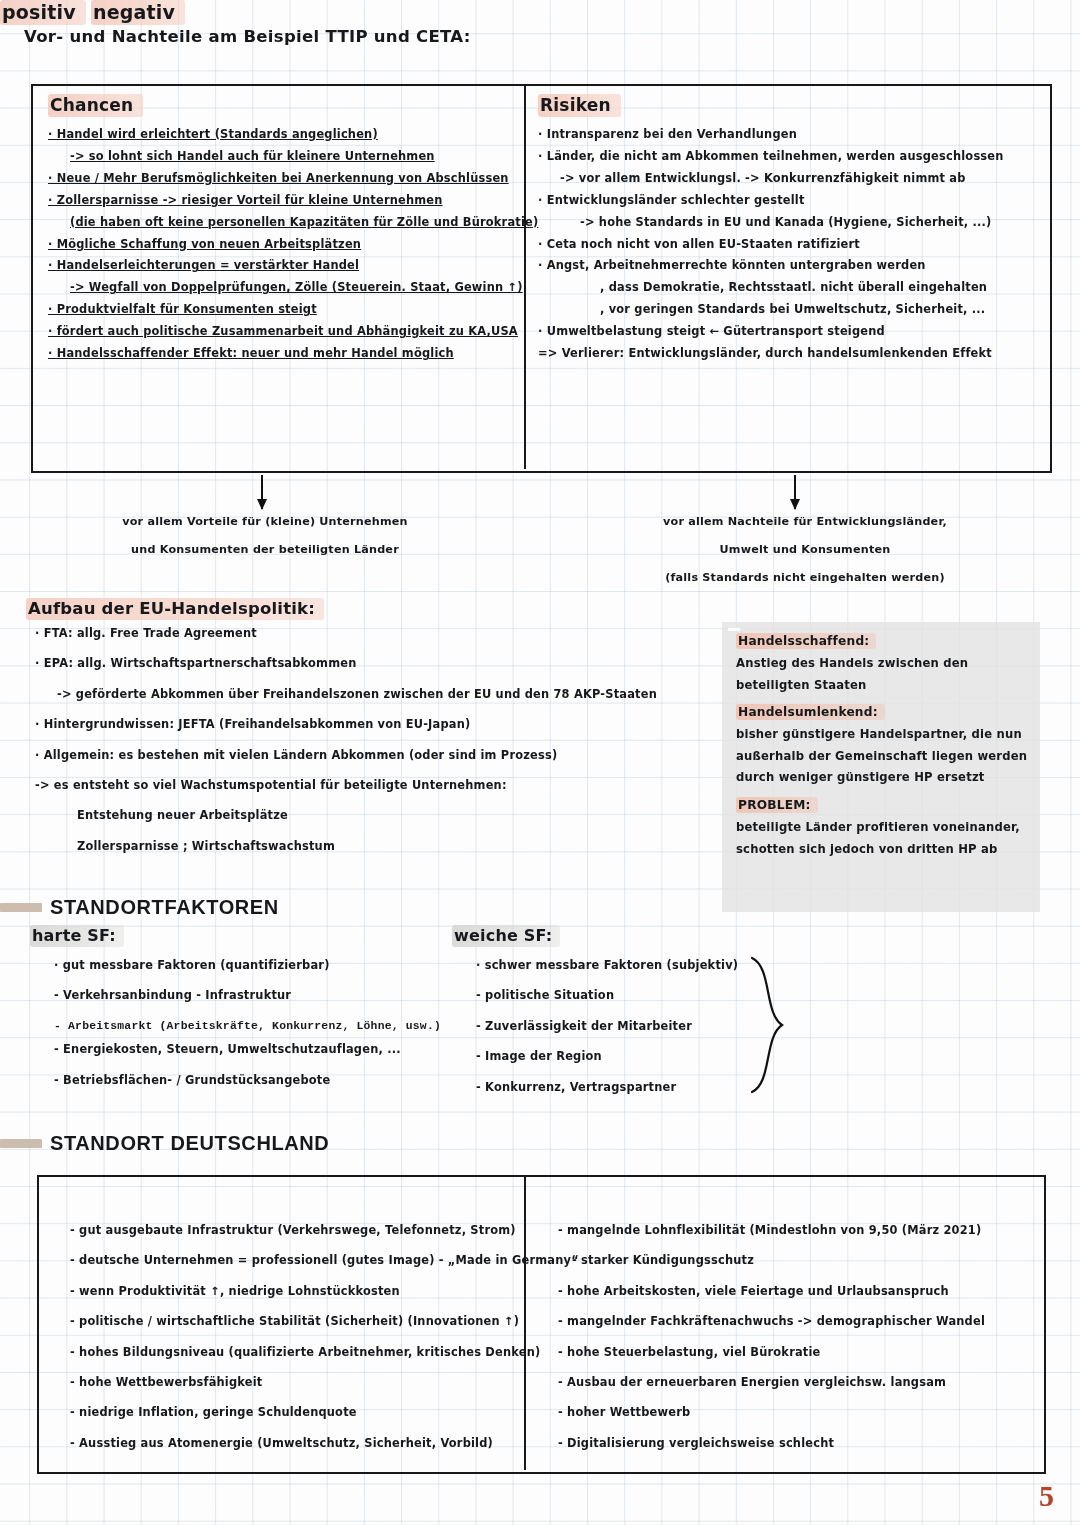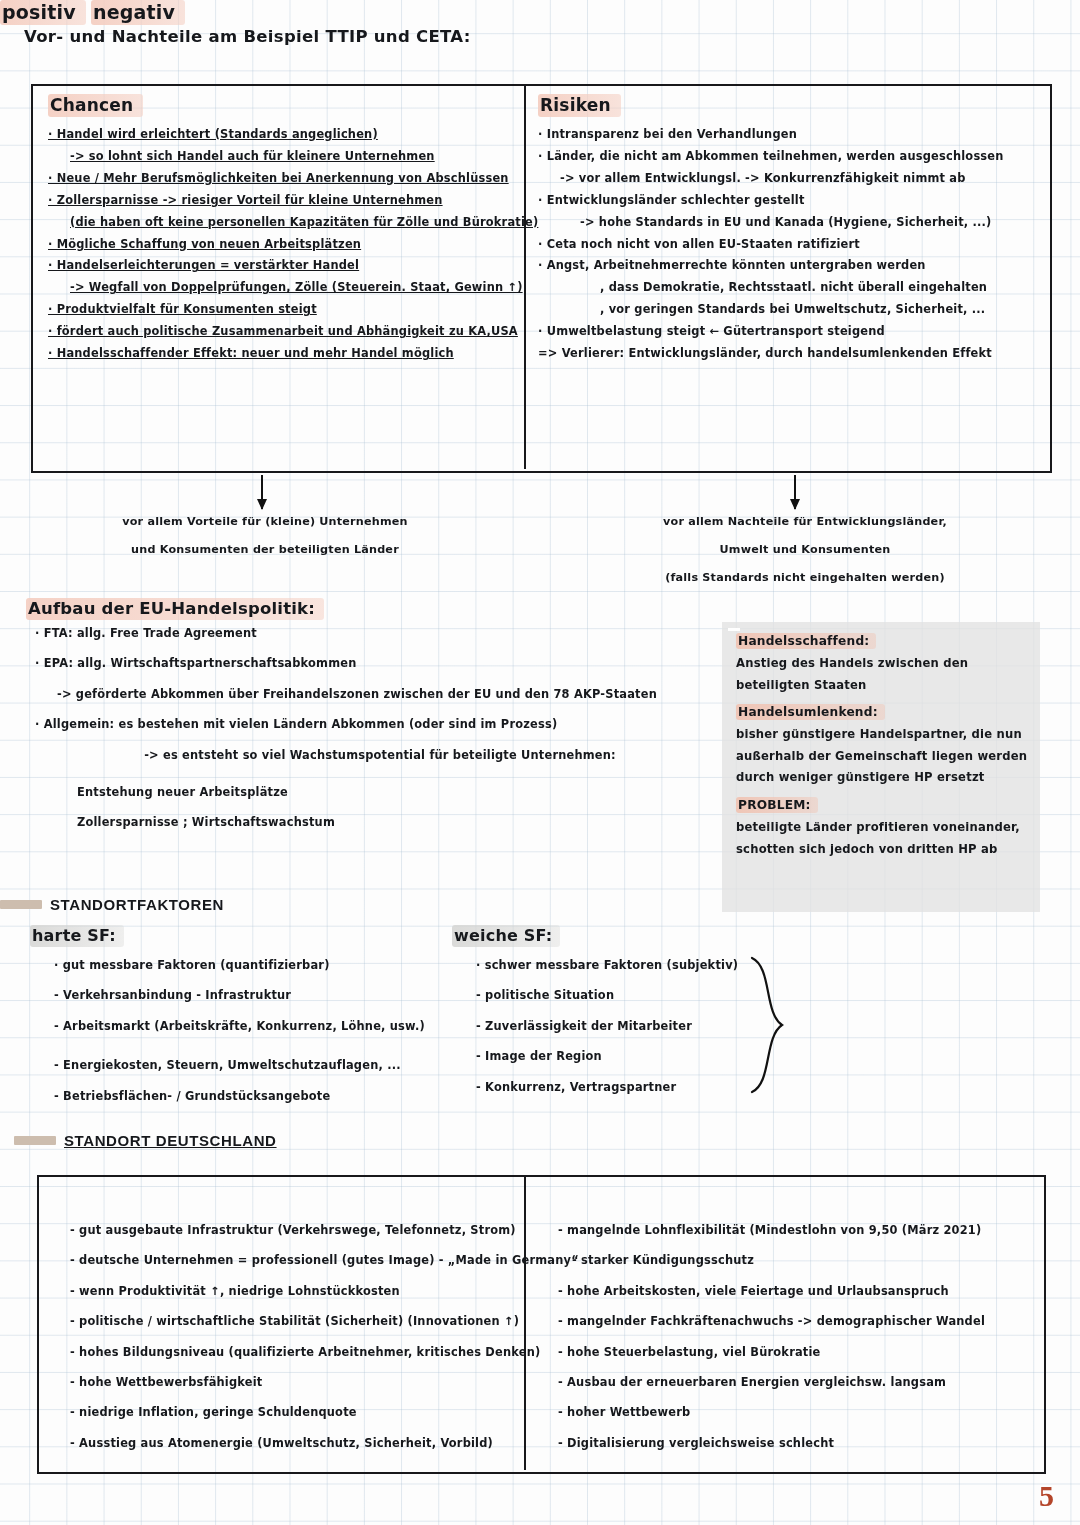--- a/index.html
+++ b/index.html
@@ -46,21 +46,21 @@
     border-left:5.5px solid transparent;border-right:5.5px solid transparent;
     border-top:11px solid #111;
   }
 
   
   .concl{position:absolute;font-size:11.2px;font-weight:600;line-height:26px;text-align:center;}
 
   
   .sect{position:absolute;display:flex;align-items:center;gap:8px;}
   .sect .bar{width:42px;height:9px;background:#cdbdae;border-radius:1px;}
-  .sect .txt{font-size:15px;font-weight:600;letter-spacing:.6px;
+  .sect .txt{font-size:20px;font-weight:600;letter-spacing:.6px;
     font-family:"Liberation Sans", sans-serif;}
 
   
   .subhead{position:absolute;font-size:16px;font-weight:700;
     padding:1px 8px 2px 2px;border-radius:3px;
     background:linear-gradient(to right, rgba(212,212,210,.85), rgba(212,212,210,.35));}
 
   .plainhead{position:absolute;font-size:16.5px;font-weight:700;
     padding:1px 9px 2px 2px;border-radius:3px;
     background:linear-gradient(to right, rgba(244,205,192,.9), rgba(244,205,192,.5));}
@@ -143,22 +143,23 @@
       <div style="line-height: 28px;">Umwelt und Konsumenten</div>
       <div style="line-height: 28px;">(falls Standards nicht eingehalten werden)</div>
     </div>
 
   
   <div class="plainhead hw" style="left:26px;top:598px;">Aufbau der EU-Handelspolitik:</div>
   <div class="lines" id="aufbau-list" style="left:35px;top:628px;width:690px;">
       <div class="line hw" style="margin-bottom: 19px;">· FTA: allg. Free Trade Agreement</div>
       <div class="line hw" style="margin-bottom: 19px;">· EPA: allg. Wirtschaftspartnerschaftsabkommen</div>
       <div class="line hw ind1" style="margin-bottom: 19px;">-&gt; geförderte Abkommen über Freihandelszonen zwischen der EU und den 78 AKP-Staaten</div>
+      <div class="line hw" style="margin-bottom: 19px;">· Hintergrundwissen: JEFTA (Freihandelsabkommen von EU-Japan)</div>
       <div class="line hw" style="margin-bottom: 19px;">· Allgemein: es bestehen mit vielen Ländern Abkommen (oder sind im Prozess)</div>
-      <div class="line hw" style="margin-bottom: 26px; text-align: center;">-&gt; es entsteht so viel Wachstumspotential für beteiligte Unternehmen:</div>
+      <div class="line hw" style="margin-bottom: 19px;">-&gt; es entsteht so viel Wachstumspotential für beteiligte Unternehmen:</div>
       <div class="line hw ind2" style="margin-bottom: 19px;">Entstehung neuer Arbeitsplätze</div>
       <div class="line hw ind2" style="margin-bottom: 19px;">Zollersparnisse ; Wirtschaftswachstum</div>
     </div>
 
   
   <div class="card" style="left:722px;top:622px;width:318px;height:290px;"></div>
   <div id="card-content" style="position:absolute;left:736px;top:630px;width:300px;">
       <div style="margin: 0px 0px 9px;"><span class="cardhl hw">Handelsschaffend:</span></div>
       <div class="cardline hw" style="margin-bottom: 10px;">Anstieg des Handels zwischen den</div>
       <div class="cardline hw" style="margin-bottom: 10px;">beteiligten Staaten</div>
@@ -174,41 +175,41 @@
   
   <div class="sect" style="left:0px;top:896px;">
     <span class="bar"></span>
     <span class="txt">STANDORTFAKTOREN</span>
   </div>
 
   <div class="subhead hw" style="left:30px;top:925px;">harte SF:</div>
   <div class="lines" id="harte-list" style="left:40px;top:960px;width:420px;">
       <div class="line hw" style="margin-bottom: 19px; padding-left: 14px;">· gut messbare Faktoren (quantifizierbar)</div>
       <div class="line hw" style="margin-bottom: 19px; padding-left: 14px;">- Verkehrsanbindung - Infrastruktur</div>
-      <div class="line hw" style="margin-bottom: 28px; padding-left: 14px;">- Arbeitsmarkt (Arbeitskräfte, Konkurrenz, Löhne, usw.)</div>
+      <div class="line hw" style="margin-bottom: 12px; padding-left: 14px; font-family: Liberation Mono, monospace;">- Arbeitsmarkt (Arbeitskräfte, Konkurrenz, Löhne, usw.)</div>
       <div class="line hw" style="margin-bottom: 19px; padding-left: 14px;">- Energiekosten, Steuern, Umweltschutzauflagen, ...</div>
       <div class="line hw" style="margin-bottom: 19px; padding-left: 14px;">- Betriebsflächen- / Grundstücksangebote</div>
     </div>
 
   <div class="subhead hw" style="left:452px;top:925px;">weiche SF:</div>
   <div class="lines" id="weiche-list" style="left:462px;top:960px;width:300px;">
       <div class="line hw" style="margin-bottom: 19px; padding-left: 14px;">· schwer messbare Faktoren (subjektiv)</div>
       <div class="line hw" style="margin-bottom: 19px; padding-left: 14px;">- politische Situation</div>
       <div class="line hw" style="margin-bottom: 19px; padding-left: 14px;">- Zuverlässigkeit der Mitarbeiter</div>
       <div class="line hw" style="margin-bottom: 19px; padding-left: 14px;">- Image der Region</div>
       <div class="line hw" style="margin-bottom: 19px; padding-left: 14px;">- Konkurrenz, Vertragspartner</div>
     </div>
 
   
   <svg class="brace" style="left:748px;top:955px;" width="44" height="140" viewBox="0 0 44 140">
     <path d="M4 3 C 24 12, 16 58, 34 70 C 16 82, 24 128, 4 137" fill="none" stroke="#111" stroke-width="2.2" stroke-linecap="round"></path>
   </svg>
 
   
-  <div class="sect" style="left:14px;top:1132px;text-decoration:underline;">
+  <div class="sect" style="left:0px;top:1132px;">
     <span class="bar"></span>
     <span class="txt">STANDORT DEUTSCHLAND</span>
   </div>
 
   <div class="bigbox" style="left:37px;top:1175px;width:1005px;height:295px;"></div>
   <div class="boxsplit" style="left:524px;top:1175px;height:295px;"></div>
 
   <div class="boxhead hw" style="left:50px;top:1187px;font-size:19px;">positiv</div>
   <div class="lines" id="positiv-list" style="left:52px;top:1225px;width:470px;">
       <div class="line hw" style="margin-bottom: 19px; padding-left: 18px;">- gut ausgebaute Infrastruktur (Verkehrswege, Telefonnetz, Strom)</div>

